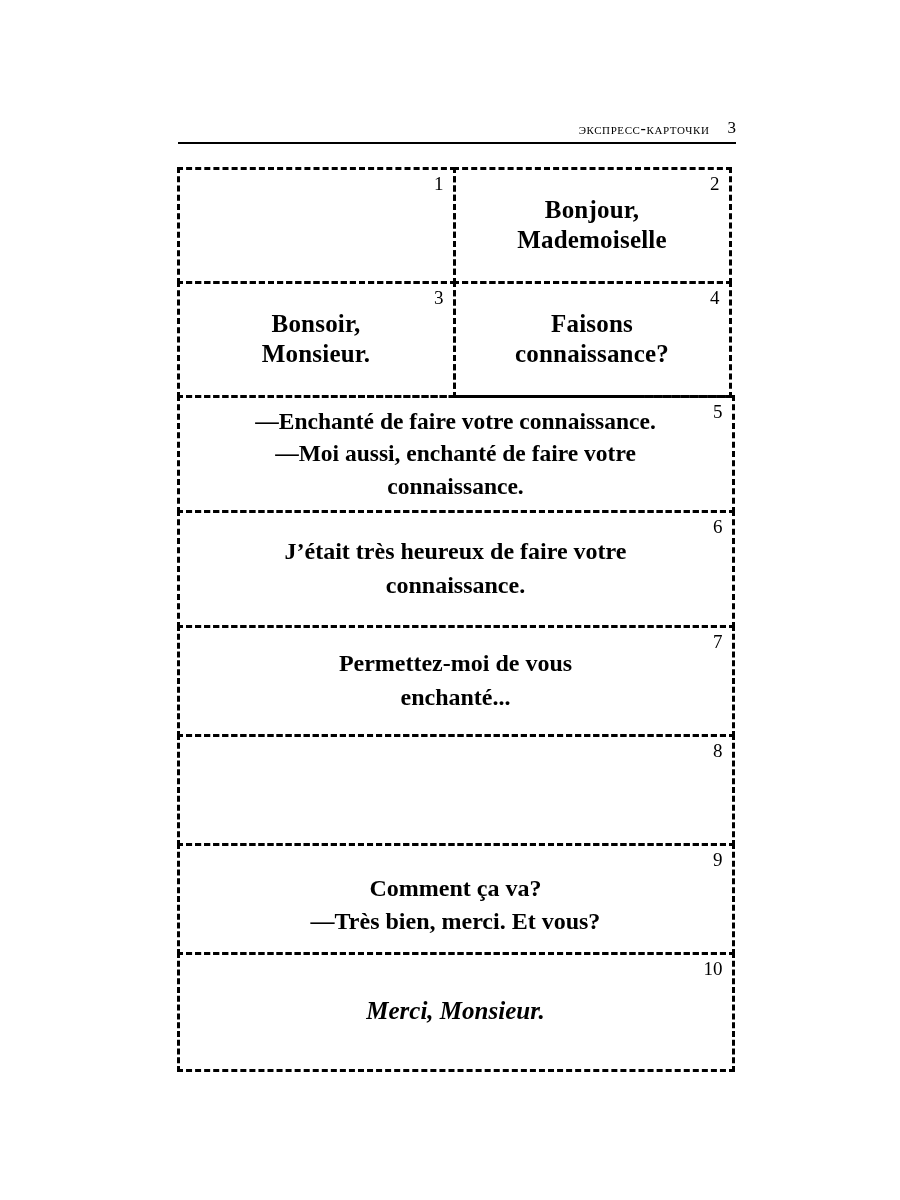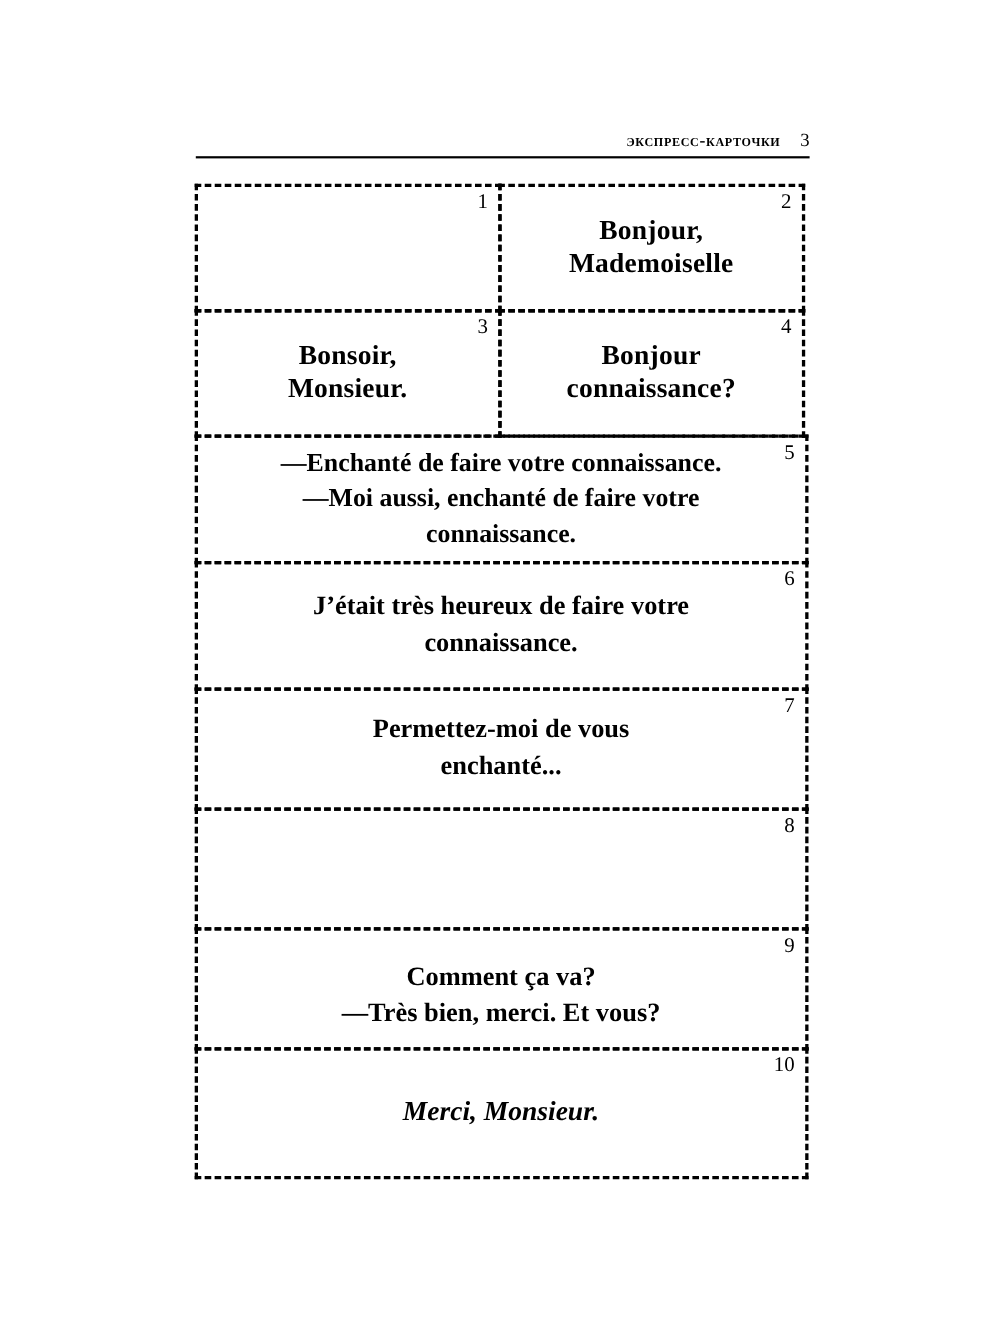--- a/index.html
+++ b/index.html
@@ -37,21 +37,20 @@
     border-bottom: 2px solid #000;
     box-sizing: border-box;
   }
   .header-title {
     font-family: "Liberation Serif", serif;
     font-size: 16px;
     letter-spacing: 0.6px;
     font-variant: small-caps;
     text-transform: lowercase;
     white-space: nowrap;
-    font-weight: bold;
   }
   .header-page {
     font-family: "Liberation Serif", serif;
     font-size: 17px;
   }
 
   
   .cards {
     position: absolute;
     left: 178px;
@@ -140,21 +139,21 @@
     </div>
 
     <div class="row">
       <div class="card half card-3">
         <span class="num">3</span>
         <span class="txt">Bonsoir,
 Monsieur.</span>
       </div>
       <div class="card half card-4">
         <span class="num">4</span>
-        <span class="txt">Bonjour
+        <span class="txt">Faisons
 connaissance?</span>
       </div>
     </div>
 
     <div class="row">
       <div class="card full h-5 card-5">
         <span class="num">5</span>
         <span class="txt">—Enchanté de faire votre connaissance.
 —Moi aussi, enchanté de faire votre
 connaissance.</span>

